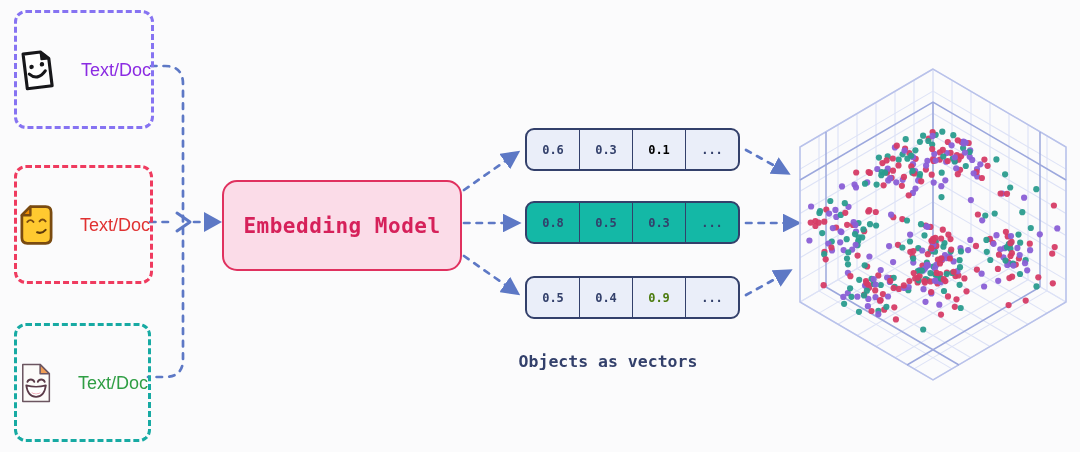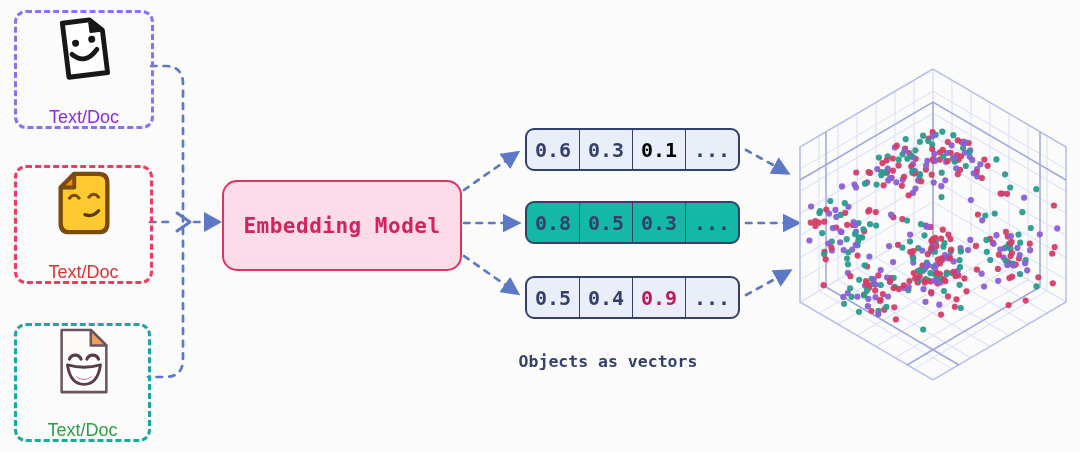--- a/index.html
+++ b/index.html
@@ -1,27 +1,27 @@
 <!DOCTYPE html>
 <html><head>
 <meta charset="utf-8">
 <style>
   html,body{margin:0;padding:0;background:#e9e9ec;}
   .stage{position:relative;width:1080px;height:452px;background:#fbfbfc;overflow:hidden;
          font-family:"DejaVu Sans Mono",monospace;}
   .doc-box{position:absolute;border:3px dashed #888;border-radius:12px;
-           display:flex;flex-direction:column;align-items:center;justify-content:center;gap:24px;}
+           display:flex;flex-direction:row;align-items:center;justify-content:center;gap:24px;}
   .doc-label{font-family:"Liberation Sans",sans-serif;font-size:18px;font-weight:500;line-height:1;margin-top:1px;}
   .model-box{position:absolute;left:222px;top:180px;width:236px;height:87px;
              border:2px solid;border-radius:15px;display:flex;align-items:center;justify-content:center;
              font-weight:bold;font-size:21px;letter-spacing:.5px;}
   .vec-row{position:absolute;left:525px;width:215px;height:43px;border:2px solid;border-radius:9px;
            display:flex;overflow:hidden;box-sizing:border-box;}
   .vec-cell{flex:1;display:flex;align-items:center;justify-content:center;
-            font-weight:bold;font-size:20px;border-right:1.6px solid;}
+            font-weight:bold;font-size:12px;border-right:1.6px solid;}
   .vec-cell:last-child{border-right:none;}
   .caption{position:absolute;left:496px;top:352px;width:224px;text-align:center;
            font-weight:bold;font-size:16.5px;}
   svg.overlay{position:absolute;left:0;top:0;pointer-events:none;}
   #cube-svg{position:absolute;left:778px;top:38px;}
 </style>
 </head>
 <body>
 
 <div class="stage">
@@ -95,21 +95,21 @@
   </div>
   <div class="vec-row" style="top: 201px; background: #14b8a6; border-color: rgb(51, 64, 107);">
     <span class="vec-cell" style="color: rgb(51, 64, 107); border-color: rgb(51, 64, 107);">0.8</span>
     <span class="vec-cell" style="color: rgb(51, 64, 107); border-color: rgb(51, 64, 107);">0.5</span>
     <span class="vec-cell" style="color: rgb(51, 64, 107); border-color: rgb(51, 64, 107);">0.3</span>
     <span class="vec-cell" style="color: rgb(51, 64, 107); border-color: rgb(51, 64, 107);">...</span>
   </div>
   <div class="vec-row" style="top: 276px; background: rgb(234, 238, 249); border-color: rgb(51, 64, 107);">
     <span class="vec-cell" style="color: rgb(51, 64, 107); border-color: rgb(51, 64, 107);">0.5</span>
     <span class="vec-cell" style="color: rgb(51, 64, 107); border-color: rgb(51, 64, 107);">0.4</span>
-    <span class="vec-cell" style="color: #be185d; border-color: rgb(51, 64, 107);">0.9</span>
+    <span class="vec-cell" style="color: #4d7c0f; border-color: rgb(51, 64, 107);">0.9</span>
     <span class="vec-cell" style="color: rgb(51, 64, 107); border-color: rgb(51, 64, 107);">...</span>
   </div>
 
   <div class="caption" style="color: rgb(51, 64, 107);">Objects as vectors</div>
 
   <svg id="cube-svg" width="310" height="412" viewBox="0 0 310 412">
     <g id="cube-grid">
         <line x1="155" y1="31" x2="155" y2="186" stroke="#dde2f6" stroke-width="1.1" fill="none"></line>
         <line x1="155" y1="31" x2="155" y2="186" stroke="#dde2f6" stroke-width="1.1" fill="none"></line>
         <line x1="155" y1="31" x2="22" y2="109" stroke="#dde2f6" stroke-width="1.1" fill="none"></line>

